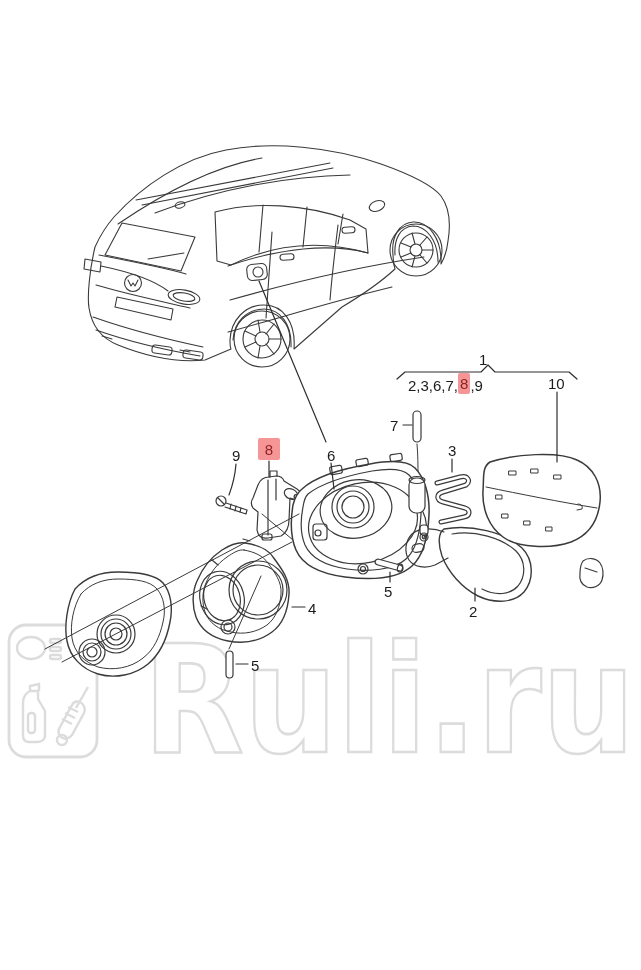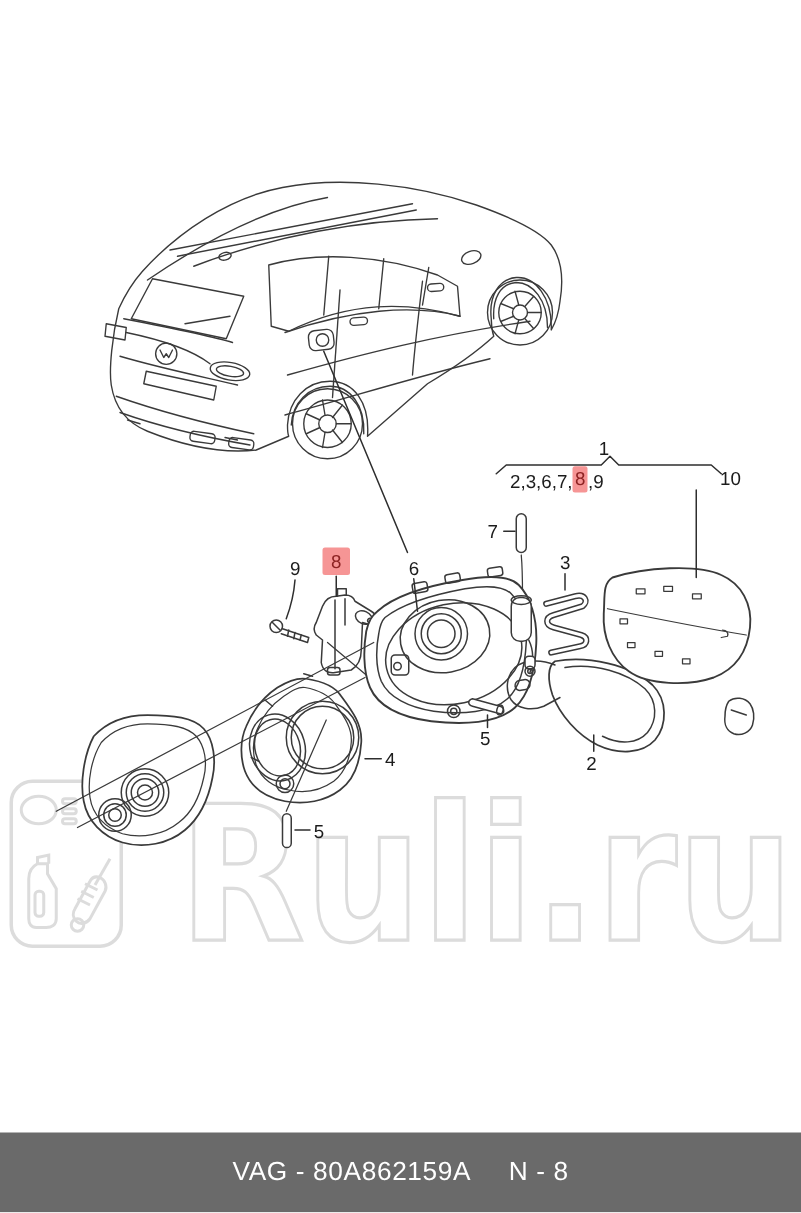--- a/index.html
+++ b/index.html
@@ -274,29 +274,25 @@
 </svg>
 
 <div class="callout" style="left:479px;top:352px">1</div>
 
 <div class="groupline">
   <span>2,3,6,7,</span>
       <span class="hl-chip">8</span>
       <span>,9</span>
 </div>
 
-<div class="callout" style="left:576px;top:376px">10</div>
+<div class="callout" style="left:548px;top:376px">10</div>
 <div class="callout" style="left:390px;top:418px">7</div>
 <div class="callout" style="left:448px;top:443px">3</div>
 <div class="callout" style="left:232px;top:448px">9</div>
 <div class="mark8 hl-chip">8</div>
 <div class="callout" style="left:327px;top:448px">6</div>
 <div class="callout" style="left:384px;top:584px">5</div>
 <div class="callout" style="left:308px;top:601px">4</div>
 <div class="callout" style="left:251px;top:658px">5</div>
 <div class="callout" style="left:469px;top:604px">2</div>
 
-<div class="footer">
-  <span>VAG - 80A862159A</span>
-  <span>N - 8</span>
+
 </div>
 
-</div>
-
 </body></html>

